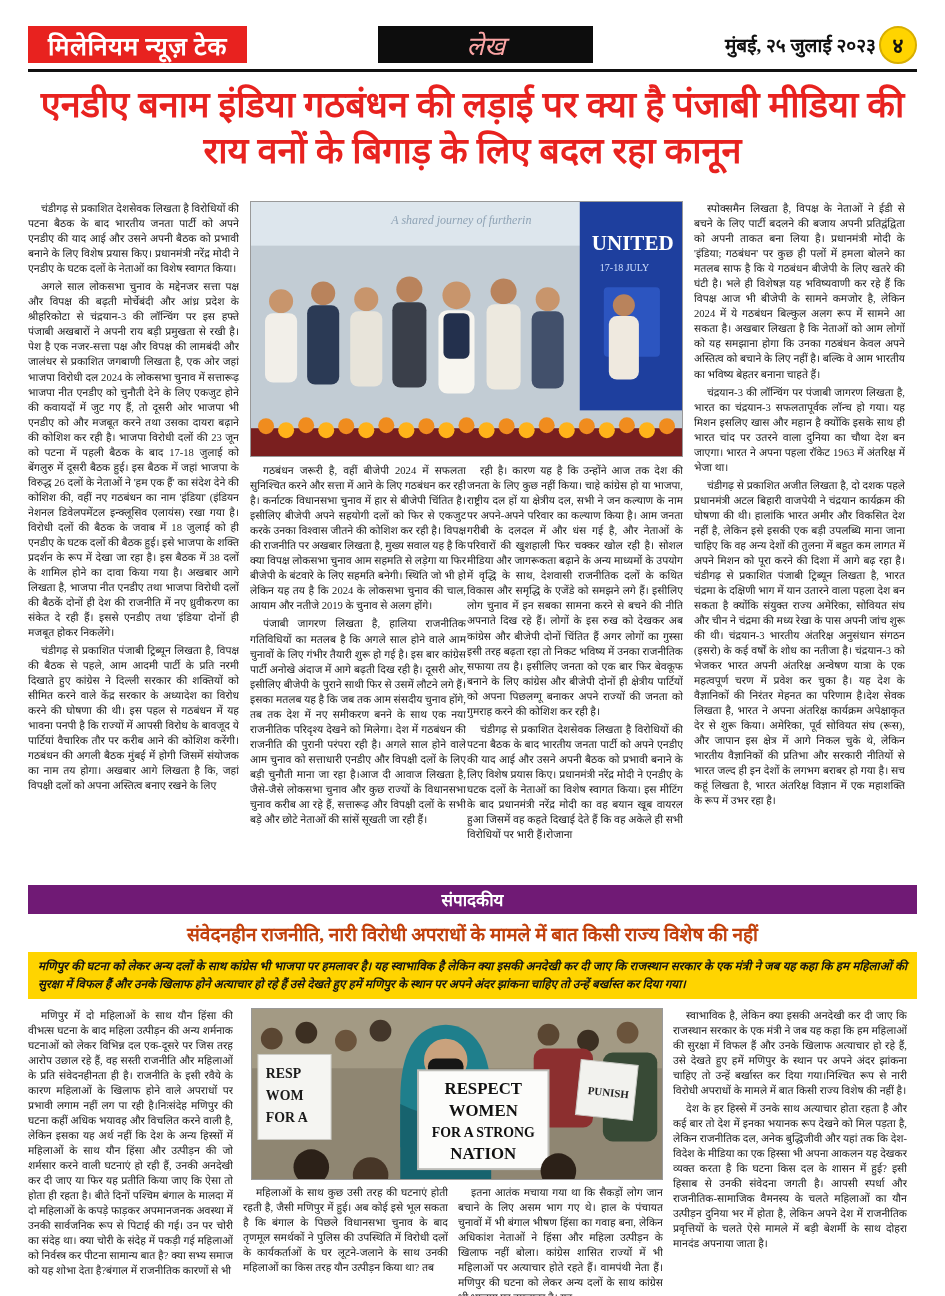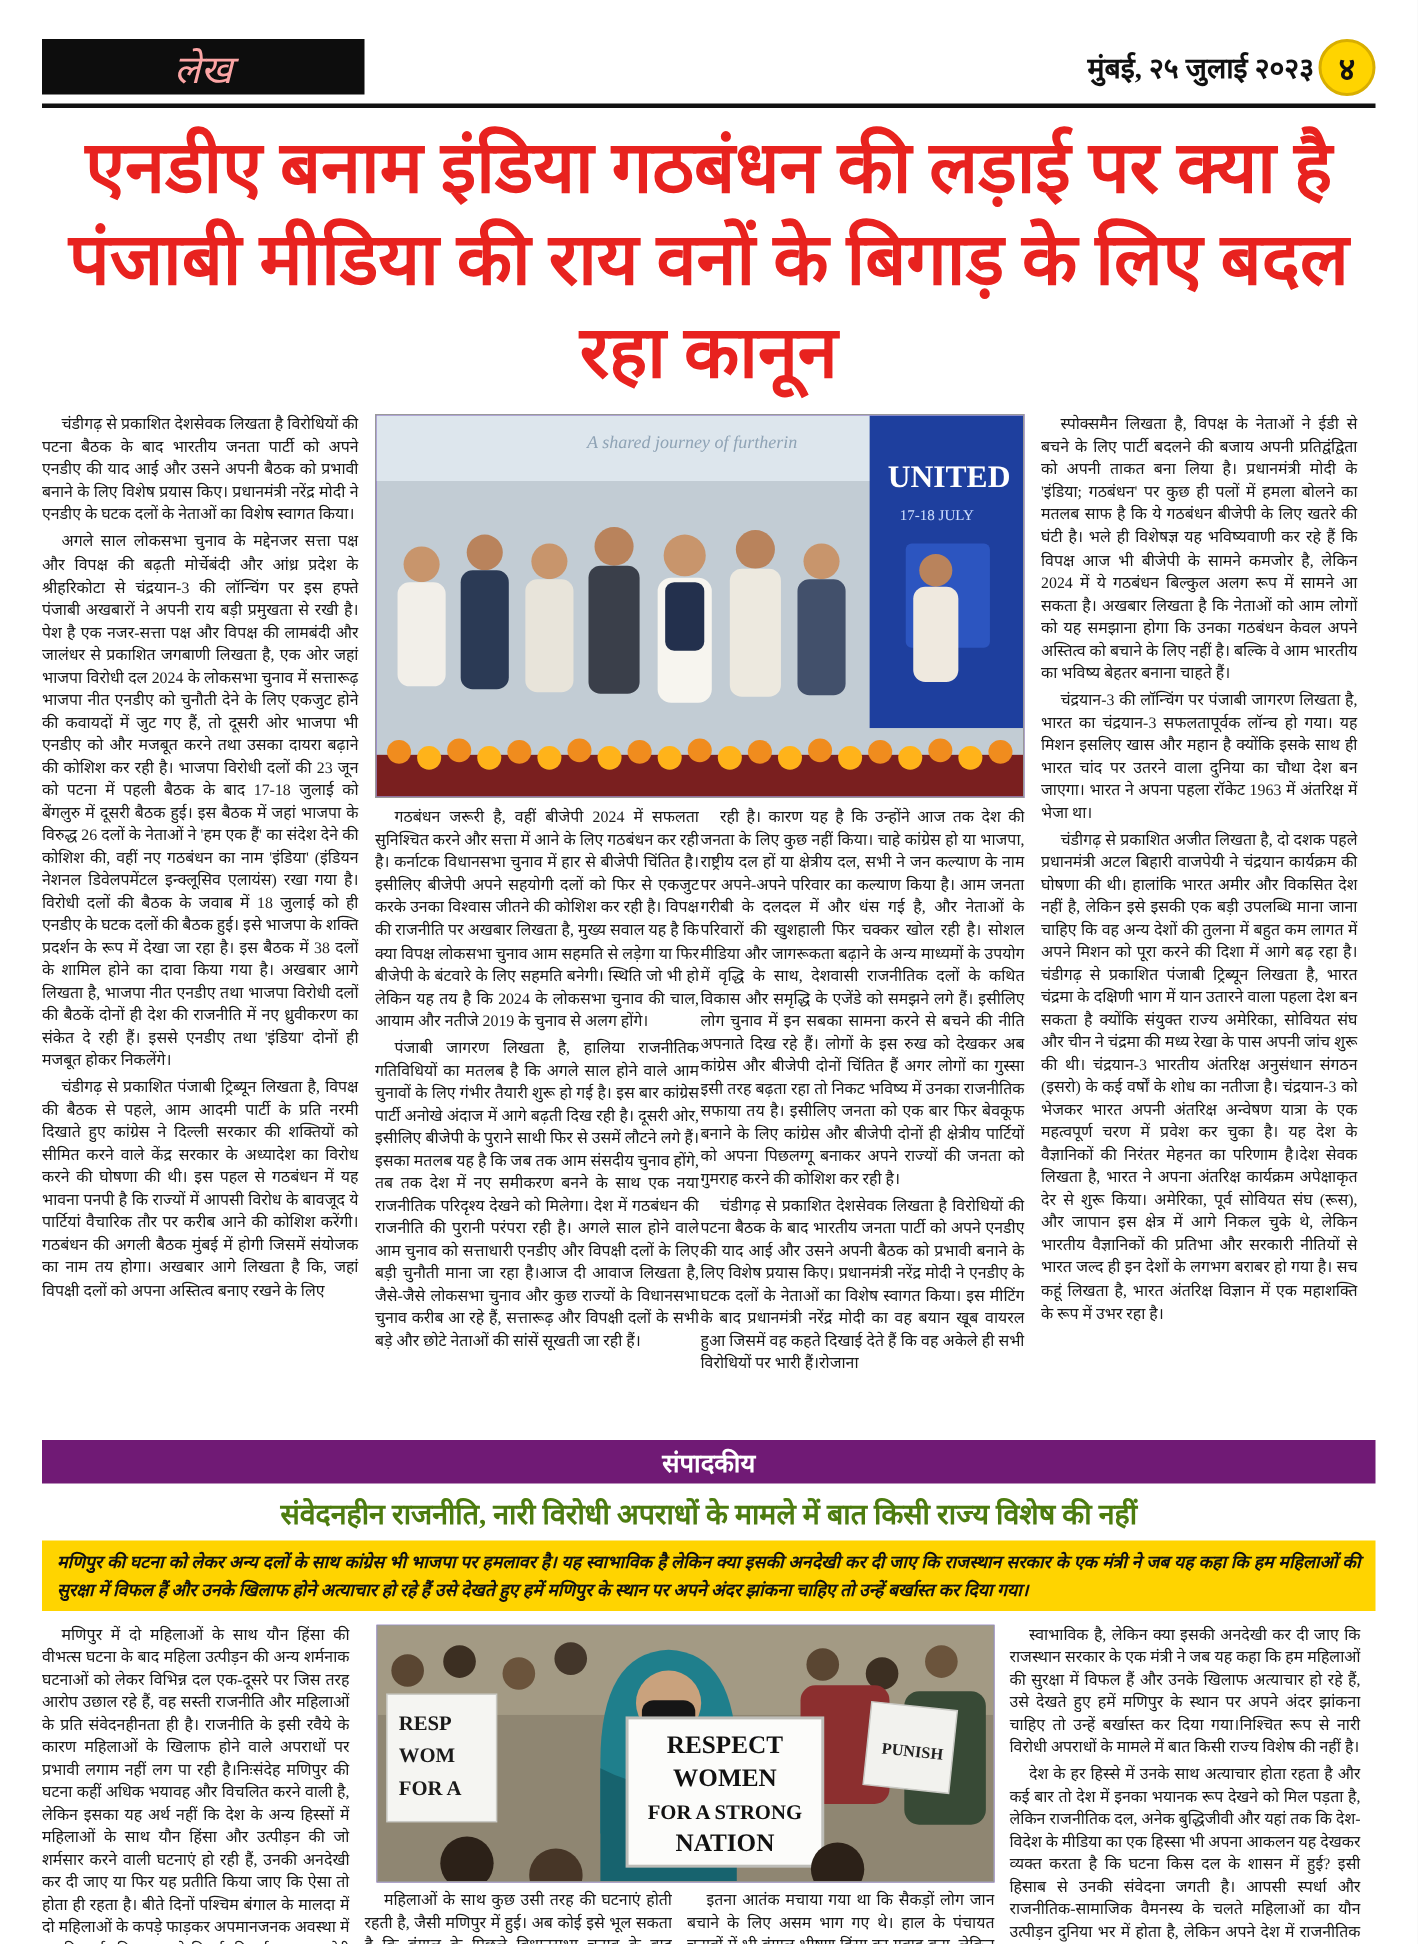--- a/index.html
+++ b/index.html
@@ -24,42 +24,42 @@
   .mast-right { display: flex; align-items: center; gap: 3px; }
   .mast-date { font-weight: bold; font-size: 19px; color: #111; }
   .page-badge {
     width: 38px; height: 38px; border-radius: 50%; background: #ffd400;
     border: 2px solid #d8ae00; color: #111; font-weight: bold; font-size: 21px;
     display: flex; align-items: center; justify-content: center;
   }
   
   .main-headline {
     color: #e8221f; font-weight: bold; text-align: center;
-    font-size: 48px; line-height: 1.28; margin: 10px 4px 10px 4px;
+    font-size: 36px; line-height: 1.28; margin: 10px 4px 27px 4px;
   }
   
   .article-row {
     display: flex; gap: 11px; height: 676px; overflow: hidden;
     font-size: 10.6px; line-height: 1.42; text-align: justify; color: #1a1a1a;
   }
   .col { width: 211px; overflow: hidden; flex: none; }
   .mid { width: 433px; flex: none; display: flex; flex-direction: column; }
   .mid-cols { display: flex; gap: 1px; flex: 1; overflow: hidden; margin-top: 6px; }
   .mid-col { flex: 1; overflow: hidden; }
   .article-row p, .ed-row p { margin: 0 0 3px 0; text-indent: 13px; }
   .photo-frame { border: 1px solid #999; background: #8b5cf6; }
   .photo1 { height: 256px; }
   .photo1 svg, .photo2 svg { display: block; width: 100%; height: 100%; }
   
   .ed-bar {
     margin-top: 8px; background: #701a75; color: #fff; text-align: center;
     font-weight: bold; font-size: 17px; padding: 3px 0;
   }
   .ed-headline {
-    text-align: center; font-weight: bold; font-size: 19px; color: #4d7c0f;
+    text-align: center; font-weight: bold; font-size: 19px; color: #c2410c;
     margin: 7px 0 5px 0;
   }
   .ed-intro {
     background: #ffd400; font-weight: bold; font-size: 11.8px; line-height: 1.55;
     padding: 5px 10px; text-align: justify; color: #111; margin-bottom: 9px; font-style: italic;
   }
   .ed-row {
     display: flex; gap: 10px; height: 288px; overflow: hidden;
     font-size: 10.6px; line-height: 1.42; text-align: justify; color: #1a1a1a;
   }
@@ -69,20 +69,21 @@
   .photo2 { height: 172px; }
   .ed-mid-cols { display: flex; gap: 10px; flex: 1; overflow: hidden; margin-top: 5px; }
   .ed-mid-col { flex: 1; overflow: hidden; }
 </style>
 </head>
 <body>
 
 <div class="page">
 
   <div class="masthead">
+    <div class="brand-box">मिलेनियम न्यूज़ टेक</div>
     <div class="section-box">लेख</div>
     <div class="mast-right">
       <span class="mast-date">मुंबई, २५ जुलाई २०२३</span>
       <span class="page-badge">४</span>
     </div>
   </div>
 
   <h1 class="main-headline">एनडीए बनाम इंडिया गठबंधन की लड़ाई पर क्या है पंजाबी मीडिया की राय वनों के बिगाड़ के लिए बदल रहा कानून</h1>
 
   <div class="article-row">

